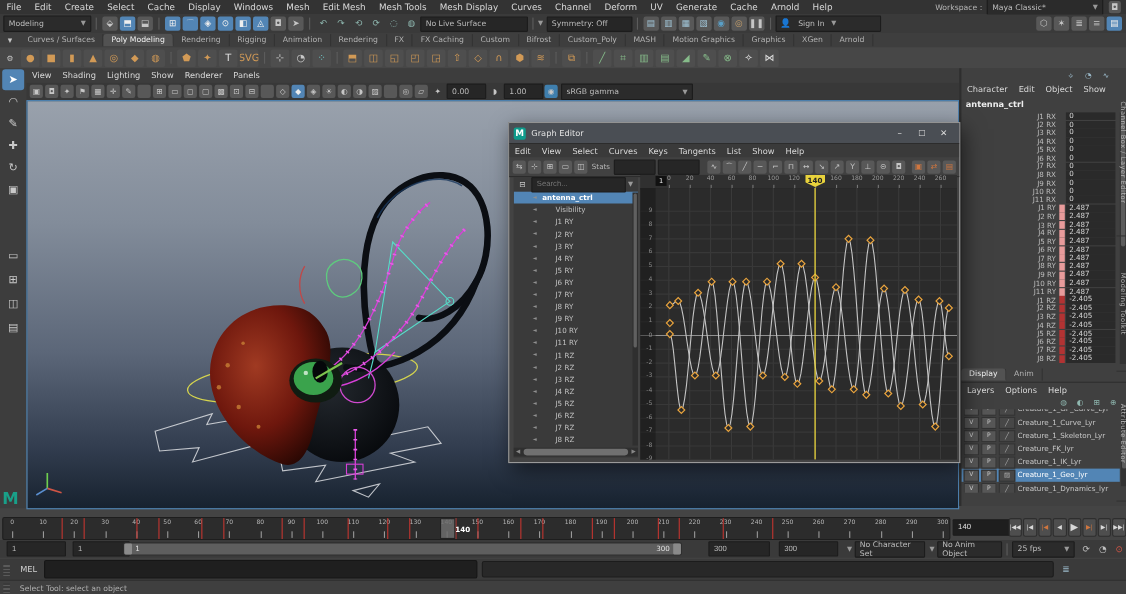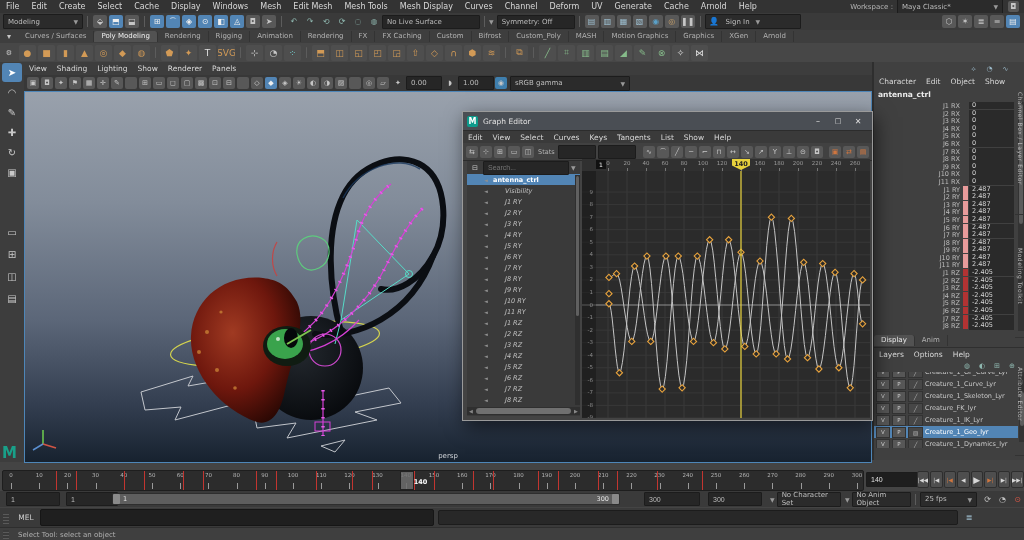--- a/index.html
+++ b/index.html
@@ -24,29 +24,29 @@
 .tab{font-size:7px;color:#b2b2b2;padding:1px 7px 2px;border-right:1px solid #333;white-space:nowrap;cursor:default}
 .tab.active{background:#525252;color:#f0f0f0;border-radius:3px 3px 0 0}
 input{outline:none}
 
 .tool{width:20px;height:19px;margin:1px 2px;display:flex;align-items:center;justify-content:center;
 font-size:10px;color:#c9c9c9;border-radius:3px}
 .tool.on{background:#5285b5;color:#fff}
 
 #ge{left:462px;top:111px;width:409px;height:308px;background:#434343;border:1px solid #9a9a9a;
 box-shadow:3px 6px 18px rgba(0,0,0,.55);z-index:30}
-.ge-row{height:11px;display:flex;align-items:center;font-size:6.5px;font-style:italic;color:#c2c2c2}
+.ge-row{height:11px;display:flex;align-items:center;font-size:6.5px;color:#c2c2c2}
 .ge-row .mute{font-size:5px;color:#8f8f8f;width:10px;text-align:center;margin-left:14px}
 .ge-row .nm{padding-left:14px}
 .ge-row.sel{background:#5285b5;color:#fff;font-style:normal}
 .ge-row.sel .nm{padding-left:2px;font-weight:bold}
 .ge-rl{position:absolute;top:1px;width:16px;text-align:center;font-size:5.5px;color:#9a9a9a}
 .ge-yl{position:absolute;left:0;width:11px;text-align:right;font-size:5.5px;color:#8a8a8a}
 
-.ch-row{height:7.6px;display:flex;font-size:6.5px}
+.ch-row{height:7.6px;display:flex;align-items:center;font-size:6.5px}
 .ch-name{width:86px;text-align:right;color:#bdbdbd;padding-right:3px}
 .ch-key{width:5px;height:7px;background:transparent;margin-right:1px}
 .ch-key.k1{background:#e89b9b}
 .ch-key.k2{background:#b23333}
 .ch-val{background:#2a2a2a;flex:1;color:#d5d5d5;padding-left:3px;height:7.4px;line-height:7.4px}
 .lyr-row{height:12px;display:flex;align-items:center;font-size:6.5px;color:#c8c8c8;gap:2px;padding-left:2px}
 .lyr-row .bx{width:12px;height:9px;background:#575757;border:1px solid #333;font-size:5.5px;color:#ccc;
 display:inline-flex;align-items:center;justify-content:center}
 .lyr-row .chip{width:13px;height:9px;background:#474747;border:1px solid #333;font-size:6px;color:#aaa;
 display:inline-flex;align-items:center;justify-content:center}
@@ -366,21 +366,20 @@
     <ellipse cx="266" cy="246" rx="7" ry="10" fill="#05070a"></ellipse>
     <circle cx="253" cy="247" r="2" fill="#bfe3c4"></circle>
     <line x1="262" y1="252" x2="286" y2="238" stroke="#7ec34f" stroke-width="2"></line>
 
     <g stroke-width="1.5">
       <line x1="18" y1="352" x2="18" y2="338" stroke="#6fcf4f"></line>
       <line x1="18" y1="352" x2="31" y2="356" stroke="#d05545"></line>
       <line x1="18" y1="352" x2="8" y2="358" stroke="#5a8fd0"></line>
     </g>
   </svg>
-  <div class="abs" style="left:0;right:0;bottom:2px;text-align:center;font-size:7px;color:#cfd3d8">persp</div>
 </div>
 
 <div class="abs" style="left:872px;top:62px;width:152px;height:398px;background:#404040;border-left:2px solid #2e2e2e">
   <div class="fx" style="justify-content:flex-end;height:13px;padding-right:14px;gap:3px">
 
   <span class="ico flat" style="width:11px;height:11px;font-size:7px;color:#9ab8c8">⟡</span>
       <span class="ico flat" style="width:11px;height:11px;font-size:7px;color:#9ab8c8">◔</span>
       <span class="ico flat" style="width:11px;height:11px;font-size:7px;color:#9ab8c8">∿</span>
     </div>
   <div class="fx" style="height:13px">

